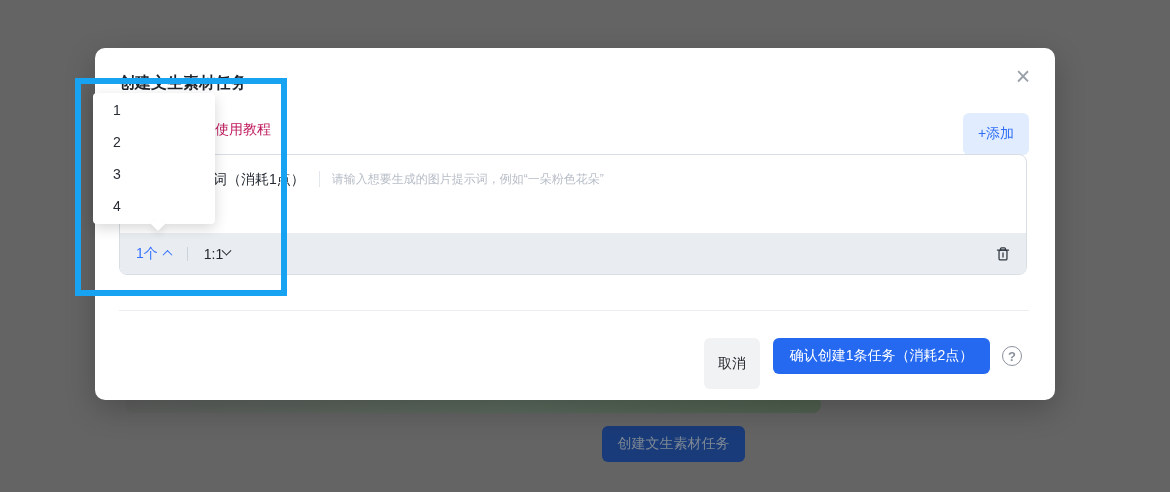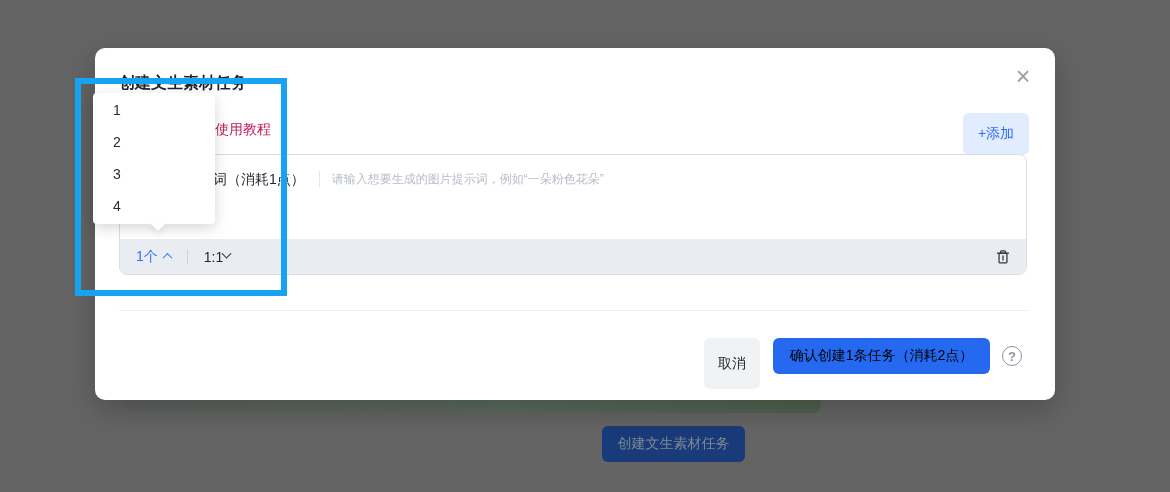--- a/index.html
+++ b/index.html
@@ -28,38 +28,38 @@
 
   
   .prompt-card { position:absolute; left:24px; top:106px; width:908px; height:121px;
     border:1px solid #d9dee4; border-radius:8px; background:#fff; }
   .prompt-row { position:absolute; left:0; top:14px; right:12px; display:flex; align-items:flex-start; padding-left:65px; }
   .prompt-label { font-size:14px; color:#262b33; white-space:nowrap; line-height:20px; }
   .label-div { width:1px; height:16px; background:#e3e7ec; margin:2px 12px 0 14px; flex:none; }
   .prompt-input { flex:1; height:56px; border:none; outline:none; resize:none; background:transparent;
     font-family:"Liberation Sans","DejaVu Sans",sans-serif; font-size:12px; line-height:20px; color:#ec4899; padding:0; }
   .prompt-input::placeholder { color:#b7bdc7; opacity:1; }
-  .card-footer { position:absolute; left:0; right:0; bottom:0; height:35px; background:#e9edf2;
+  .card-footer { position:absolute; left:0; right:0; bottom:0; height:41px; background:#e9edf2;
     border-radius:0 0 7px 7px; display:flex; align-items:center; padding:12px 14px; }
   .count-sel { display:flex; align-items:center; gap:6px; color:#3370ff; font-size:14px; margin-left:2px; cursor:pointer; }
   .foot-div { width:1px; height:14px; background:#ccd2d9; margin:0 16px; }
   .ratio-sel { display:flex; align-items:center; gap:0; color:#23272e; font-size:14px; cursor:pointer; }
   .spacer { flex:1; }
   .chev { display:inline-block; width:7px; height:7px;
     border-right:1.7px solid currentColor; border-bottom:1.7px solid currentColor; }
   .chev.up { transform:rotate(-135deg) translate(-1px,-1px); }
   .chev.down { transform:rotate(45deg) translate(-2px,-2px); }
   .trash { width:18px; height:18px; cursor:pointer; }
 
   .section-div { position:absolute; left:24px; top:262px; width:910px; height:1px; background:#ebedf0; }
   .cancel-btn { position:absolute; left:609px; top:290px; width:56px; height:51px;
     background:#f1f2f4; border-radius:6px; color:#1f2329; font-size:14px;
     display:flex; align-items:center; justify-content:center; cursor:pointer; }
   .confirm-btn { position:absolute; left:678px; top:290px; width:217px; height:36px;
-    background:#2569f0; border-radius:6px; color:#000000; font-size:14px; font-weight:500;
+    background:#2569f0; border-radius:6px; color:#ffffff; font-size:14px; font-weight:500;
     display:flex; align-items:center; justify-content:center; cursor:pointer; }
   .help { position:absolute; left:907px; top:298px; width:20px; height:20px; border:1.5px solid #8b929c;
     border-radius:50%; color:#8b929c; font-size:13px; font-weight:700;
     display:flex; align-items:center; justify-content:center; }
 
   
   .dropdown { position:absolute; left:93px; top:93px; width:122px; height:131px; background:#fff;
     border-radius:4px; box-shadow:0 4px 14px rgba(0,0,0,.16); z-index:20; padding-top:1px; }
   .dd-item { height:32px; line-height:32px; padding-left:20px; font-size:14px; color:#272b33; cursor:pointer; }
   .dd-arrow { position:absolute; left:60px; bottom:-5px; width:10px; height:10px; background:#fff;

